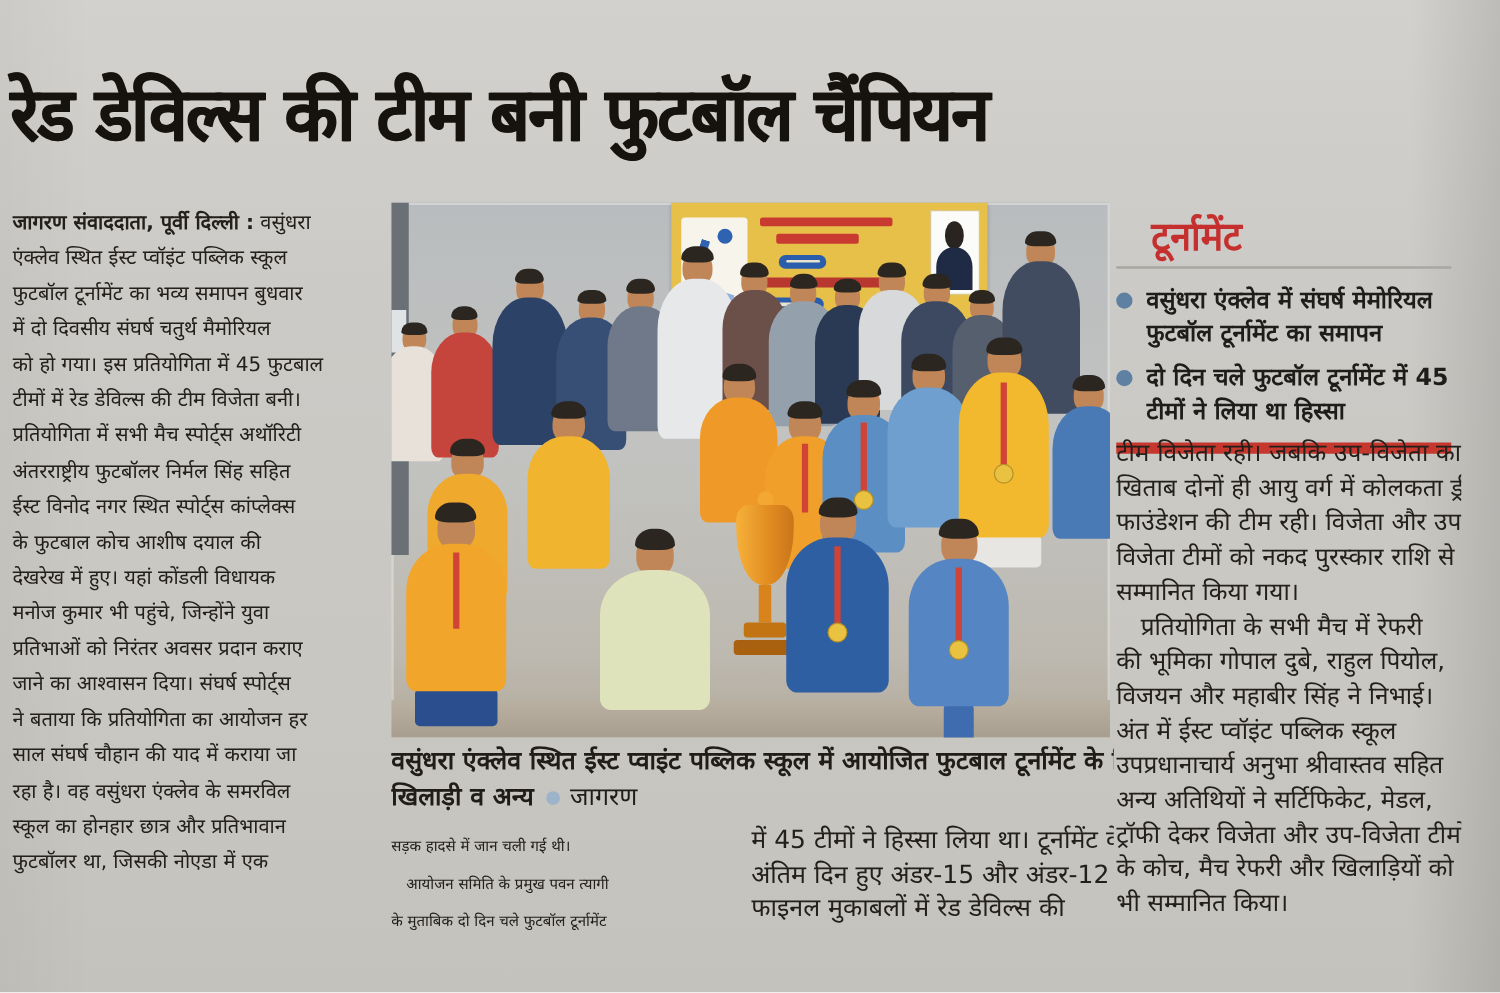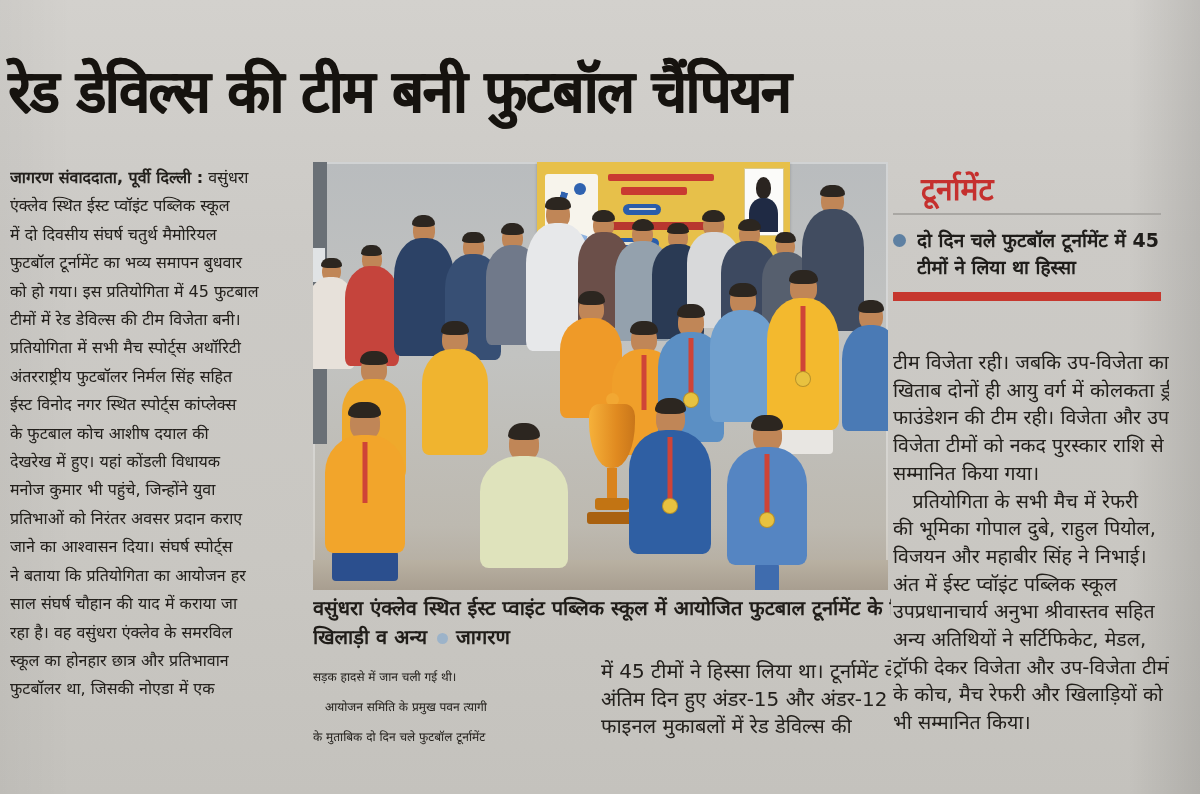--- a/index.html
+++ b/index.html
@@ -46,21 +46,21 @@
   .medal{position:absolute;left:50%;top:56%;width:14px;height:14px;background:#e8c240;border-radius:50%;transform:translateX(-50%);box-shadow:0 0 0 1px #b8922a;}
   .z1{z-index:1}.z2{z-index:2}.z3{z-index:4}
   .trophy{position:absolute;left:47.2%;top:54%;width:56px;height:176px;z-index:3;display:flex;flex-direction:column;align-items:center;}
   .t-ball{width:13px;height:13px;border-radius:50%;background:#f2a833;}
   .t-cup{width:46px;height:64px;margin-top:-2px;background:linear-gradient(90deg,#f6b13a,#e08a20 60%,#c9761a);border-radius:10px 10px 46% 46%/12px 12px 72% 72%;}
   .t-neck{width:10px;height:30px;background:#d9831d;}
   .t-base1{width:34px;height:12px;background:#c27413;border-radius:3px;}
   .t-base2{width:50px;height:12px;margin-top:2px;background:#a96110;border-radius:3px;}
   .caption{position:absolute;left:313px;top:594px;width:578px;font-size:20px;font-weight:600;line-height:29px;color:#201d19;}
   .credit-dot{display:inline-block;width:11px;height:11px;border-radius:50%;background:#9cb3c9;margin:0 8px 1px 10px;vertical-align:middle;}
-  .credit{font-weight:bold;}
+  .credit{font-weight:normal;}
   .col-bottom-a{position:absolute;left:313px;top:662px;width:290px;font-size:12px;line-height:30px;overflow:hidden;}
   .col-bottom-b{position:absolute;left:601px;top:658px;width:290px;font-size:20px;line-height:27.5px;overflow:hidden;}
   .tbox{position:absolute;left:893px;top:166px;width:268px;}
   .tbox-title{font-size:30px;font-weight:bold;color:#c5302e;margin:0 0 6px 28px;transform:scaleY(1.05);transform-origin:left top;}
   .tbox-rule{height:2px;background:#a9a7a3;margin:6px 0 12px 0;}
   .bullet-item{display:flex;gap:11px;margin-bottom:9px;font-size:19px;font-weight:bold;line-height:26.5px;color:#1f1d1a;}
   .bdot{flex:none;width:13px;height:13px;border-radius:50%;background:#5e80a2;margin-top:7px;}
   .tbox-redbar{height:9px;background:#c6372e;margin-top:12px;}
   .col-right{position:absolute;left:893px;top:349px;width:276px;font-size:19.5px;line-height:27.7px;overflow:hidden;}
 </style>
@@ -70,22 +70,22 @@
 <div class="page">
 
   <h1 class="headline">रेड डेविल्स की टीम बनी फुटबॉल चैंपियन</h1>
 
   <div class="col-left">
     <div class="tline">
       <span class="dateline">जागरण संवाददाता, पूर्वी दिल्ली :</span><span> वसुंधरा</span>
     </div>
     <div>
         <div class="tline">एंक्लेव स्थित ईस्ट प्वॉइंट पब्लिक स्कूल</div>
+        <div class="tline">फुटबॉल टूर्नामेंट का भव्य समापन बुधवार</div>
         <div class="tline">में दो दिवसीय संघर्ष चतुर्थ मैमोरियल</div>
-        <div class="tline">फुटबॉल टूर्नामेंट का भव्य समापन बुधवार</div>
         <div class="tline">को हो गया। इस प्रतियोगिता में 45 फुटबाल</div>
         <div class="tline">टीमों में रेड डेविल्स की टीम विजेता बनी।</div>
         <div class="tline">प्रतियोगिता में सभी मैच स्पोर्ट्स अथॉरिटी</div>
         <div class="tline">अंतरराष्ट्रीय फुटबॉलर निर्मल सिंह सहित</div>
         <div class="tline">ईस्ट विनोद नगर स्थित स्पोर्ट्स कांप्लेक्स</div>
         <div class="tline">के फुटबाल कोच आशीष दयाल की</div>
         <div class="tline">देखरेख में हुए। यहां कोंडली विधायक</div>
         <div class="tline">मनोज कुमार भी पहुंचे, जिन्होंने युवा</div>
         <div class="tline">प्रतिभाओं को निरंतर अवसर प्रदान कराए</div>
         <div class="tline">जाने का आश्वासन दिया। संघर्ष स्पोर्ट्स</div>
@@ -265,20 +265,27 @@
       <div class="tline">अंतिम दिन हुए अंडर-15 और अंडर-12</div>
       <div class="tline">फाइनल मुकाबलों में रेड डेविल्स की</div>
     </div>
 
   <div class="tbox">
     <div class="tbox-title">टूर्नामेंट</div>
     <div class="tbox-rule"></div>
     <div class="bullet-item">
       <span class="bdot"></span>
       <div>
+          <div class="tline">वसुंधरा एंक्लेव में संघर्ष मेमोरियल</div>
+          <div class="tline">फुटबॉल टूर्नामेंट का समापन</div>
+        </div>
+    </div>
+    <div class="bullet-item">
+      <span class="bdot"></span>
+      <div>
           <div class="tline">दो दिन चले फुटबॉल टूर्नामेंट में 45</div>
           <div class="tline">टीमों ने लिया था हिस्सा</div>
         </div>
     </div>
     <div class="tbox-redbar"></div>
   </div>
 
   <div class="col-right">
       <div class="tline">टीम विजेता रही। जबकि उप-विजेता का</div>
       <div class="tline">खिताब दोनों ही आयु वर्ग में कोलकता ड्रीम</div>

